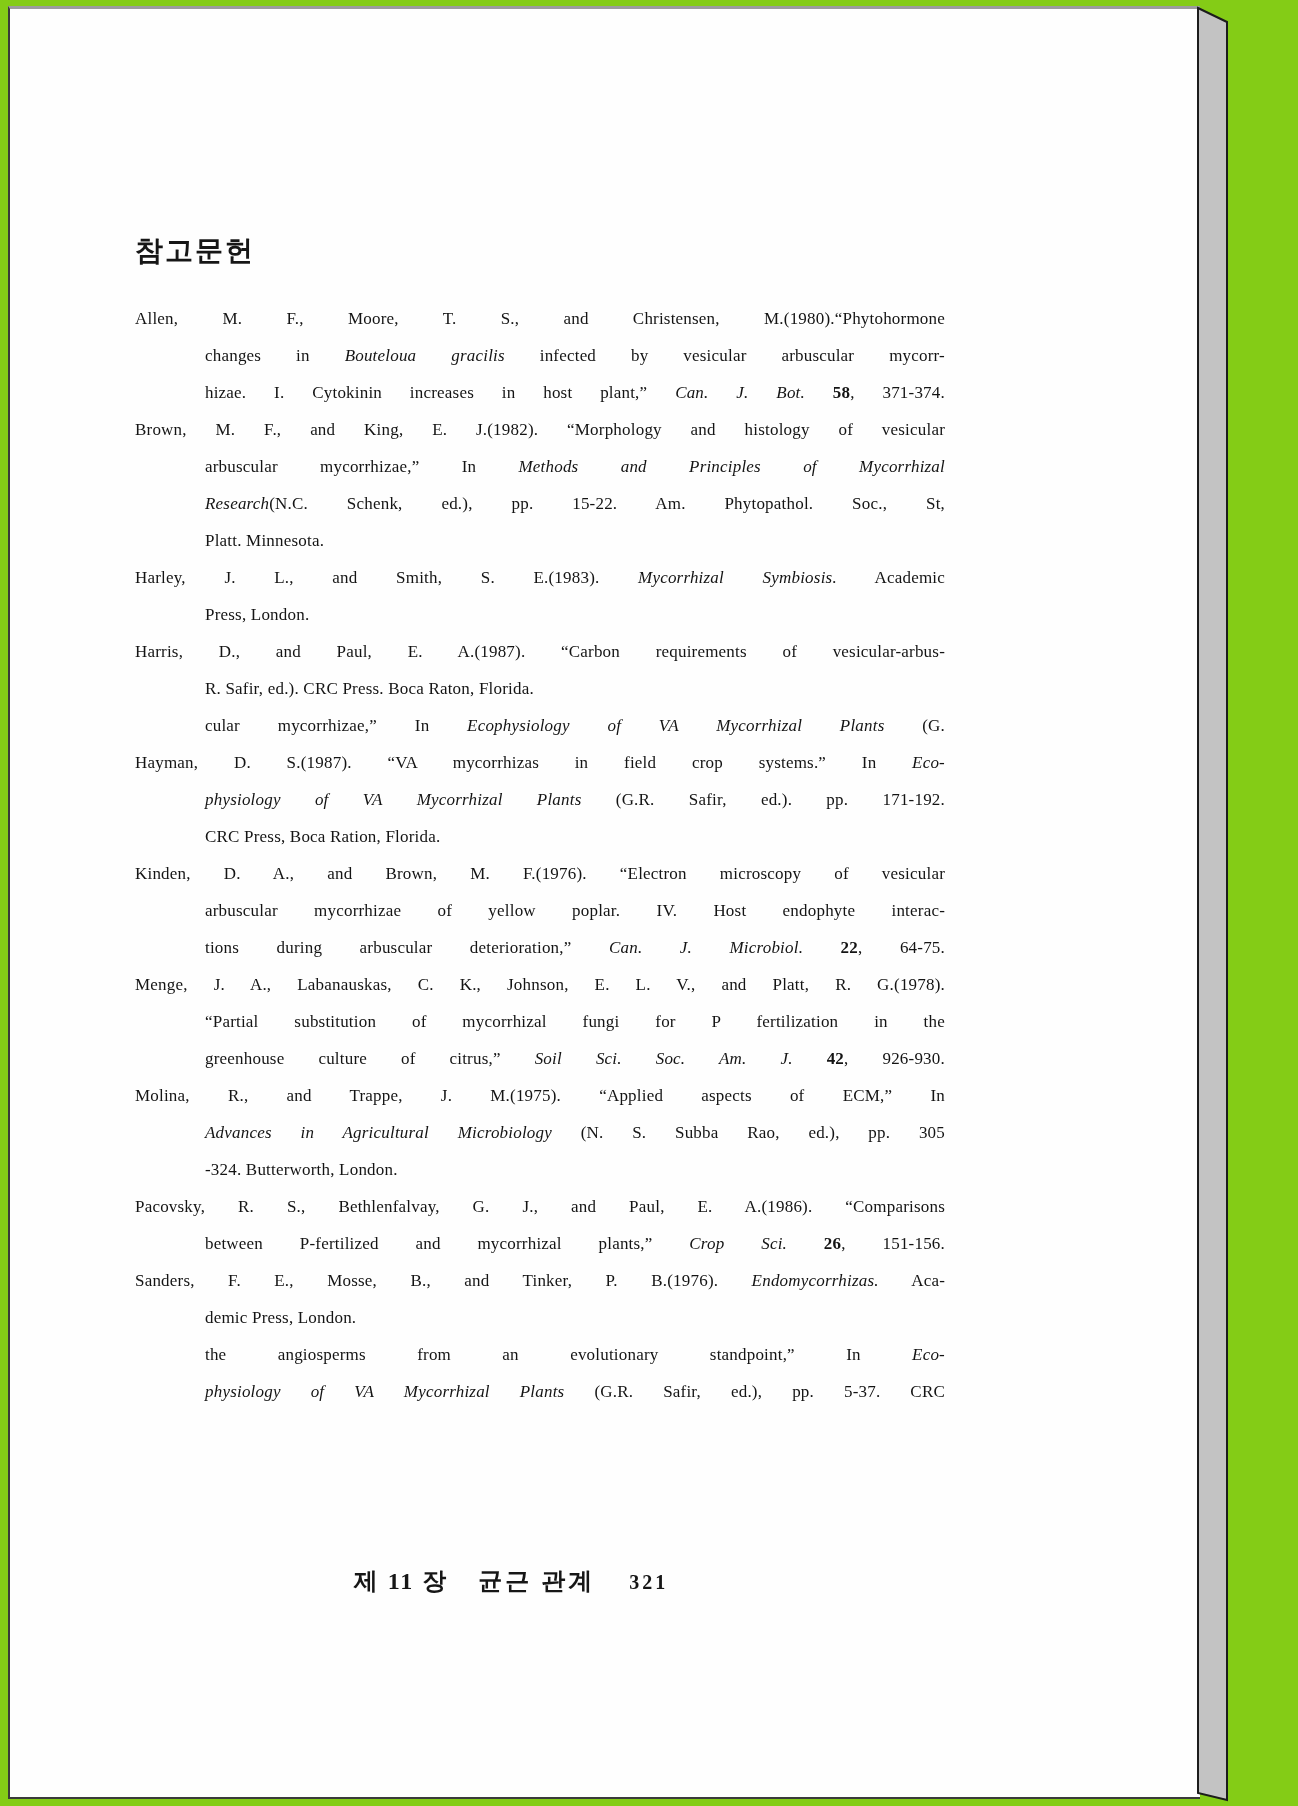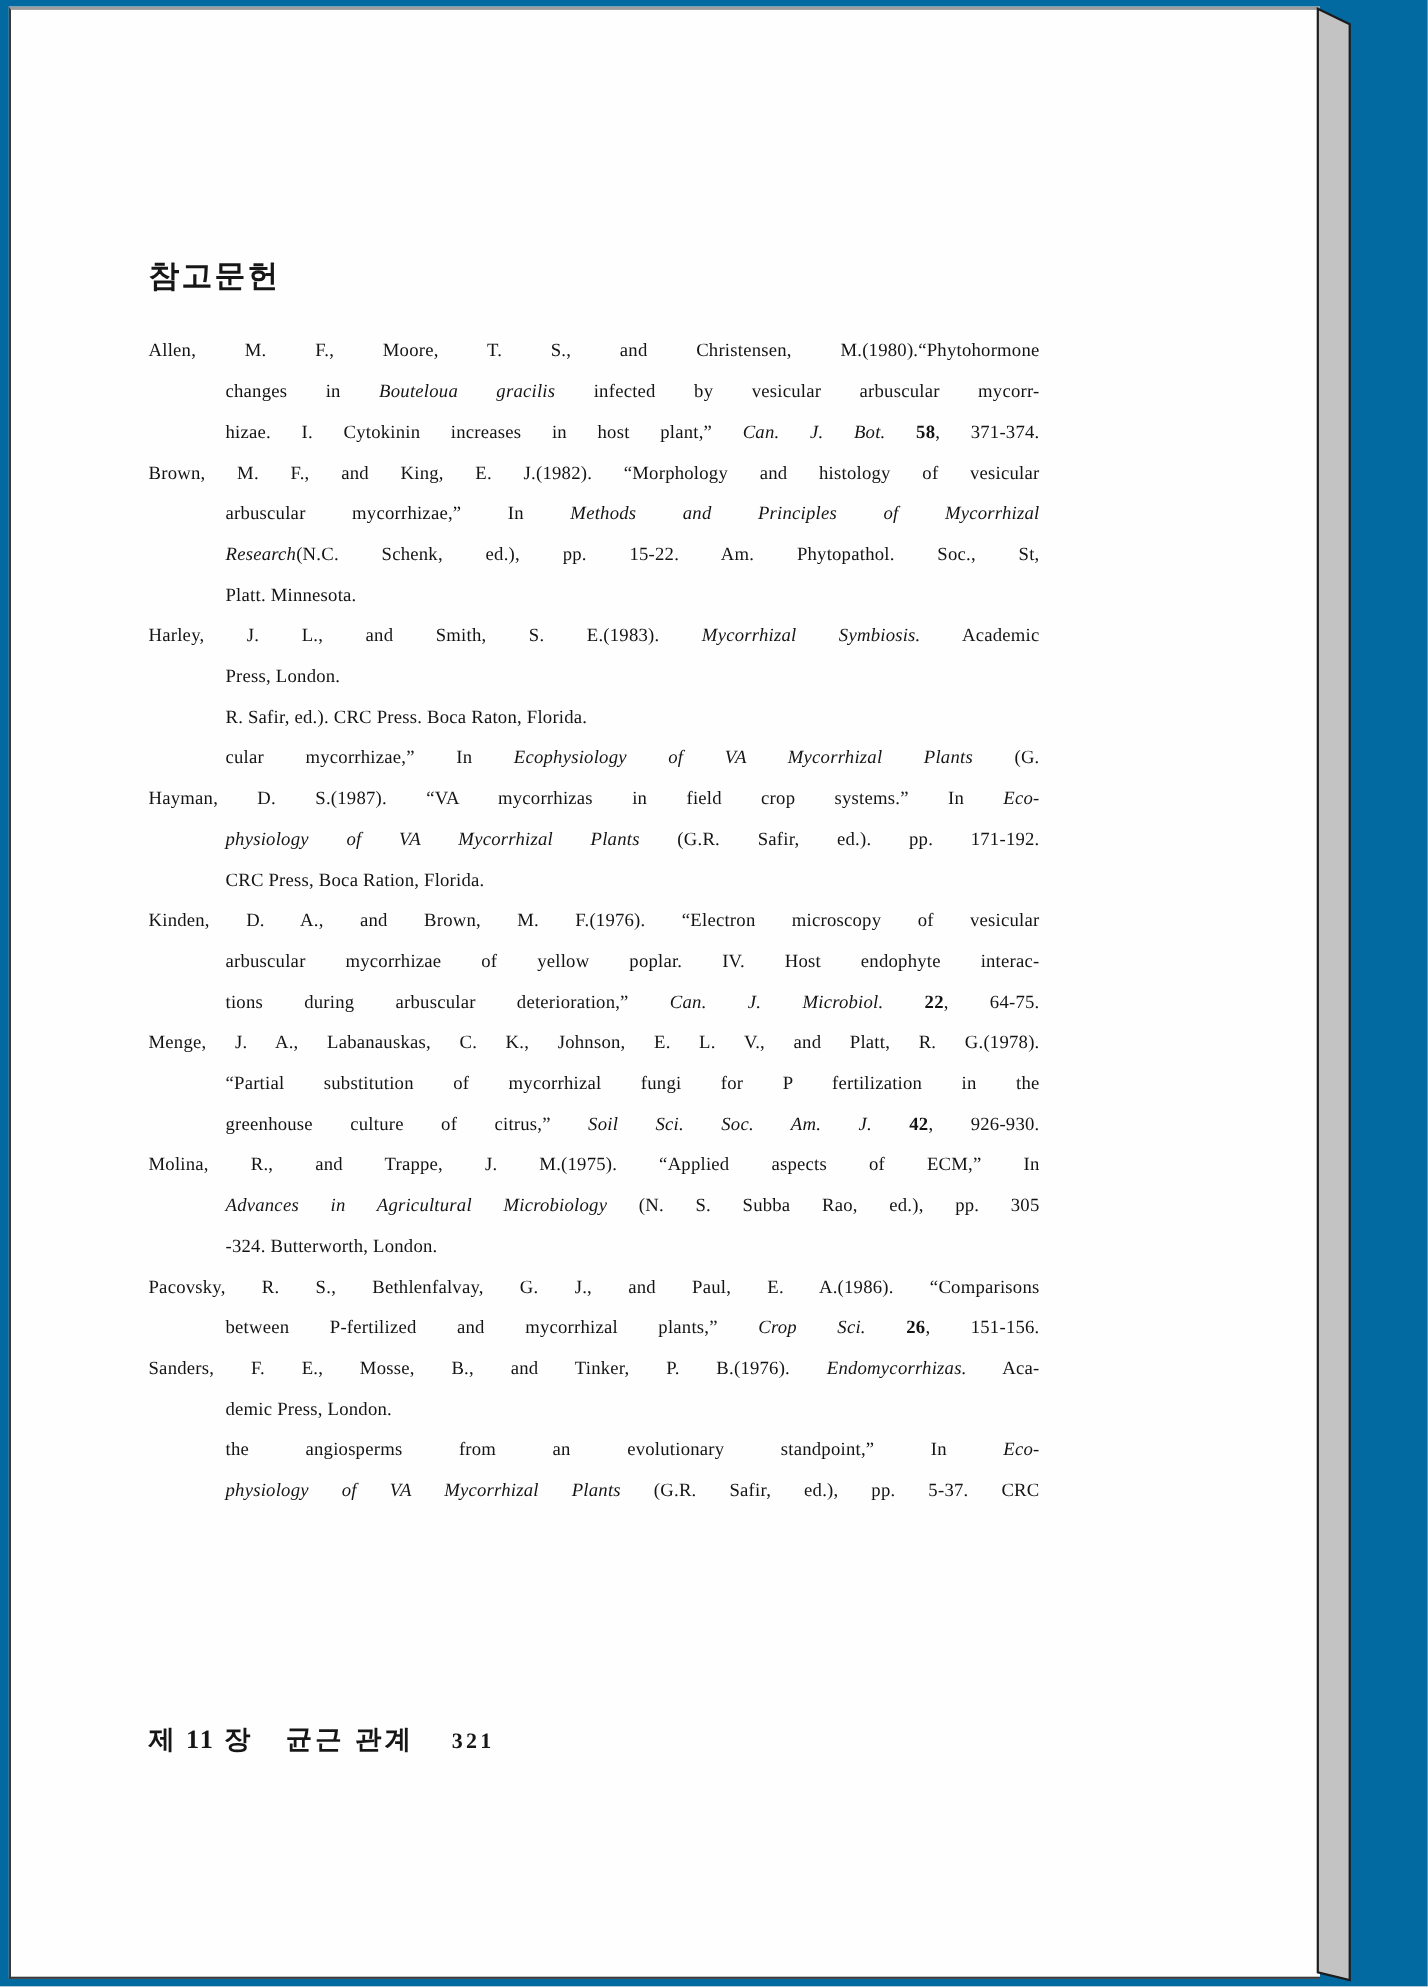--- a/index.html
+++ b/index.html
@@ -1,20 +1,20 @@
 <!DOCTYPE html>
 <html><head>
 <meta charset="utf-8">
 <style>
   html, body { margin: 0; padding: 0; background: #f5f5f5; }
   .canvas {
     position: relative;
     width: 1298px;
     height: 1806px;
-    background: #0369a1;
+    background: #84cc16;
     font-family: "Liberation Serif", "DejaVu Serif", serif;
     overflow: hidden;
   }
   .page {
     position: absolute;
     left: 8px;
     top: 6px;
     width: 1190px;
     height: 1788px;
     background: #fefefe;
@@ -51,21 +51,21 @@
   }
   .line.cont { padding-left: 70px; }
   .line.j { text-align: justify; text-align-last: justify; }
   .i { font-style: italic; }
   .b { font-weight: bold; }
   .footer {
     position: absolute;
     left: 135px;
     top: 1565px;
     width: 752px;
-    text-align: left;
+    text-align: center;
     font-size: 24px;
     font-weight: 600;
     color: #161616;
   }
   .footer .chapter { margin-right: 24px; letter-spacing: 2px; }
   .footer .section { margin-right: 28px; letter-spacing: 3px; }
   .footer .pagenum { font-size: 20px; font-weight: 700; letter-spacing: 3px; }
 </style>
 </head>
 <body>
@@ -83,20 +83,21 @@
   <div class="refs">
       <div class="line j"><span>Allen, M. F., Moore, T. S., and Christensen, M.(1980).“Phytohormone</span></div>
       <div class="line cont j"><span>changes in </span><span class="i">Bouteloua gracilis</span><span> infected by vesicular arbuscular mycorr-</span></div>
       <div class="line cont j"><span>hizae. I. Cytokinin increases in host plant,” </span><span class="i">Can. J. Bot.</span><span> </span><span class="b">58</span><span>, 371-374.</span></div>
       <div class="line j"><span>Brown, M. F., and King, E. J.(1982). “Morphology and histology of vesicular</span></div>
       <div class="line cont j"><span>arbuscular mycorrhizae,” In </span><span class="i">Methods and Principles of Mycorrhizal</span></div>
       <div class="line cont j"><span class="i">Research</span><span>(N.C. Schenk, ed.), pp. 15-22. Am. Phytopathol. Soc., St,</span></div>
       <div class="line cont"><span>Platt. Minnesota.</span></div>
       <div class="line j"><span>Harley, J. L., and Smith, S. E.(1983). </span><span class="i">Mycorrhizal Symbiosis.</span><span> Academic</span></div>
       <div class="line cont"><span>Press, London.</span></div>
+      <div class="line j"><span>Harris, D., and Paul, E. A.(1987). “Carbon requirements of vesicular-arbus-</span></div>
       <div class="line cont"><span>R. Safir, ed.). CRC Press. Boca Raton, Florida.</span></div>
       <div class="line cont j"><span>cular mycorrhizae,” In </span><span class="i">Ecophysiology of VA Mycorrhizal Plants</span><span> (G.</span></div>
       <div class="line j"><span>Hayman, D. S.(1987).  “VA mycorrhizas in field crop systems.” In </span><span class="i">Eco-</span></div>
       <div class="line cont j"><span class="i">physiology of VA  Mycorrhizal Plants</span><span> (G.R. Safir, ed.). pp. 171-192.</span></div>
       <div class="line cont"><span>CRC Press, Boca Ration, Florida.</span></div>
       <div class="line j"><span>Kinden, D. A., and Brown, M. F.(1976). “Electron microscopy of vesicular</span></div>
       <div class="line cont j"><span>arbuscular mycorrhizae of yellow poplar. IV. Host endophyte interac-</span></div>
       <div class="line cont j"><span>tions during arbuscular deterioration,” </span><span class="i">Can. J. Microbiol.</span><span> </span><span class="b">22</span><span>, 64-75.</span></div>
       <div class="line j"><span>Menge, J. A., Labanauskas, C. K., Johnson, E. L. V., and Platt, R. G.(1978).</span></div>
       <div class="line cont j"><span>“Partial substitution of mycorrhizal fungi for P fertilization in the</span></div>

